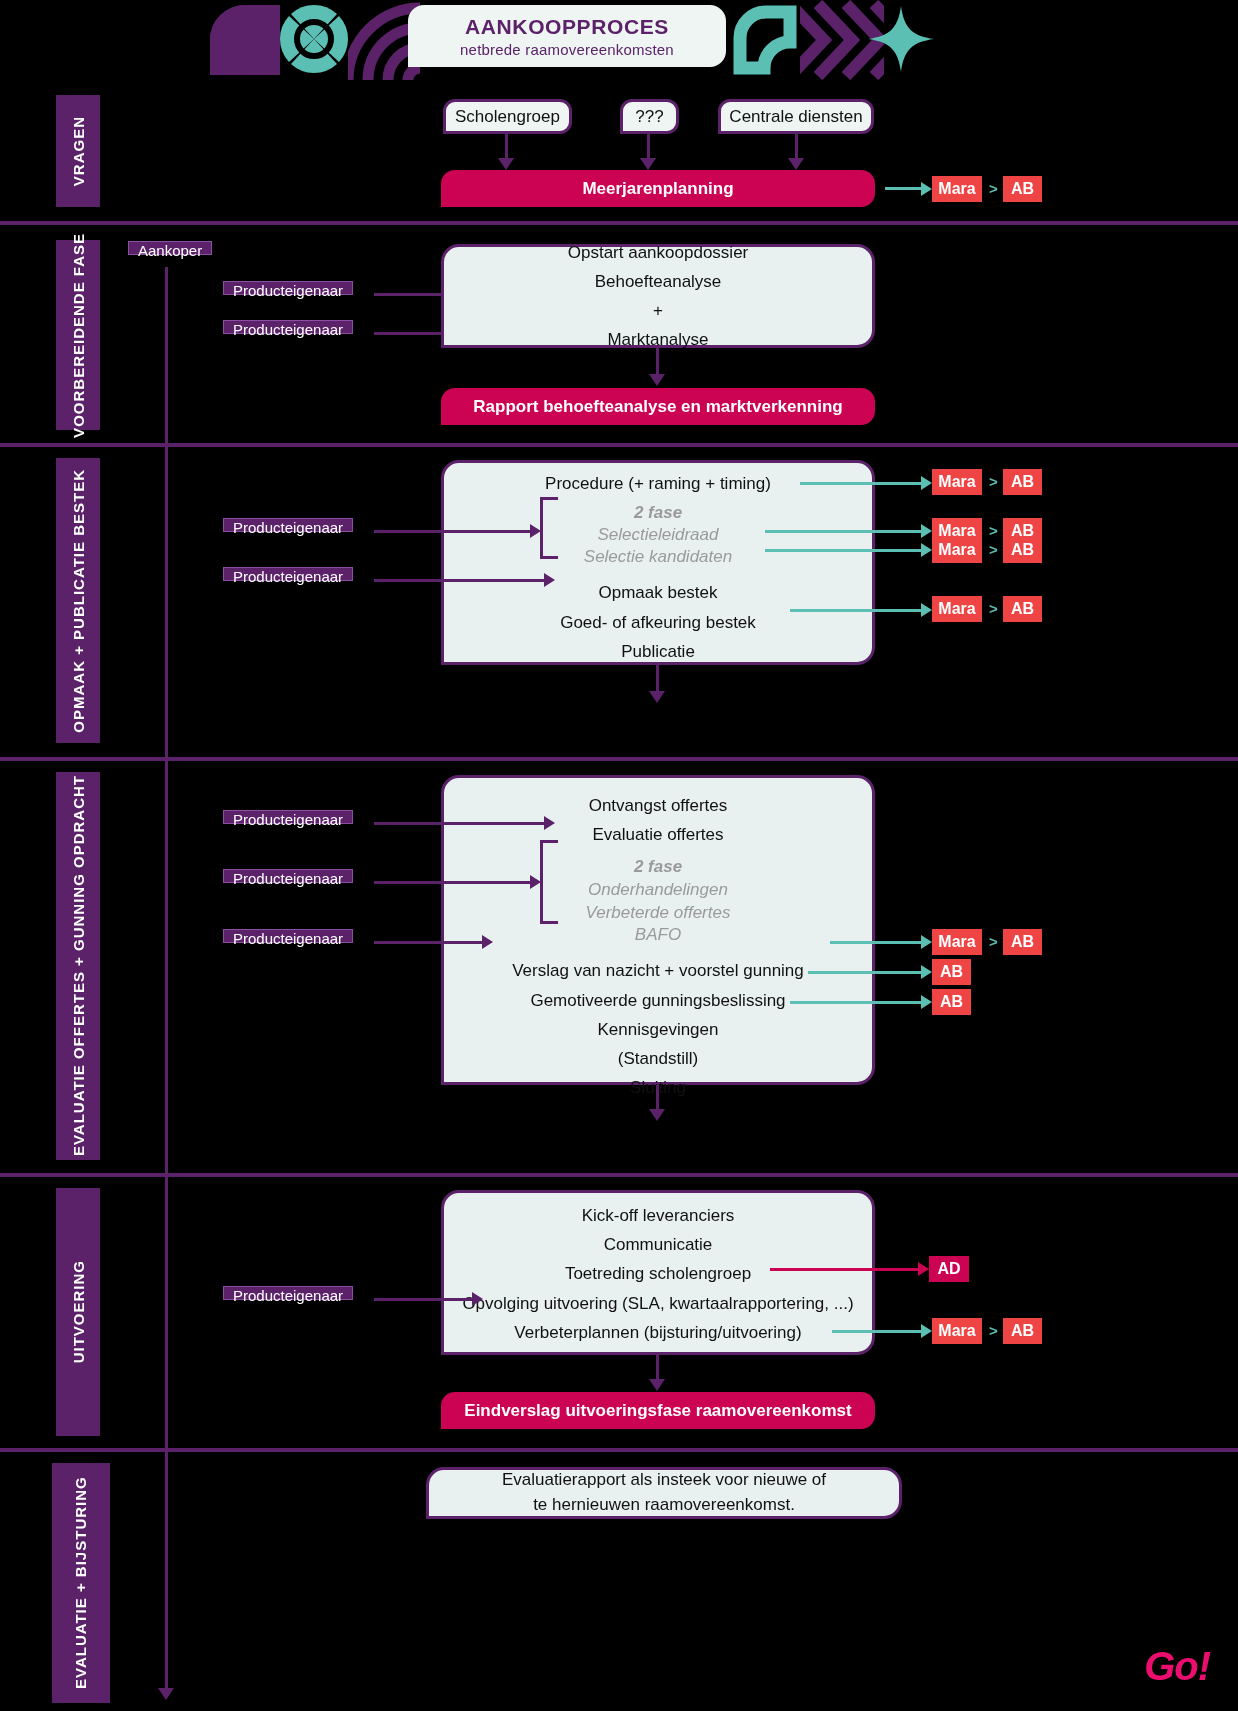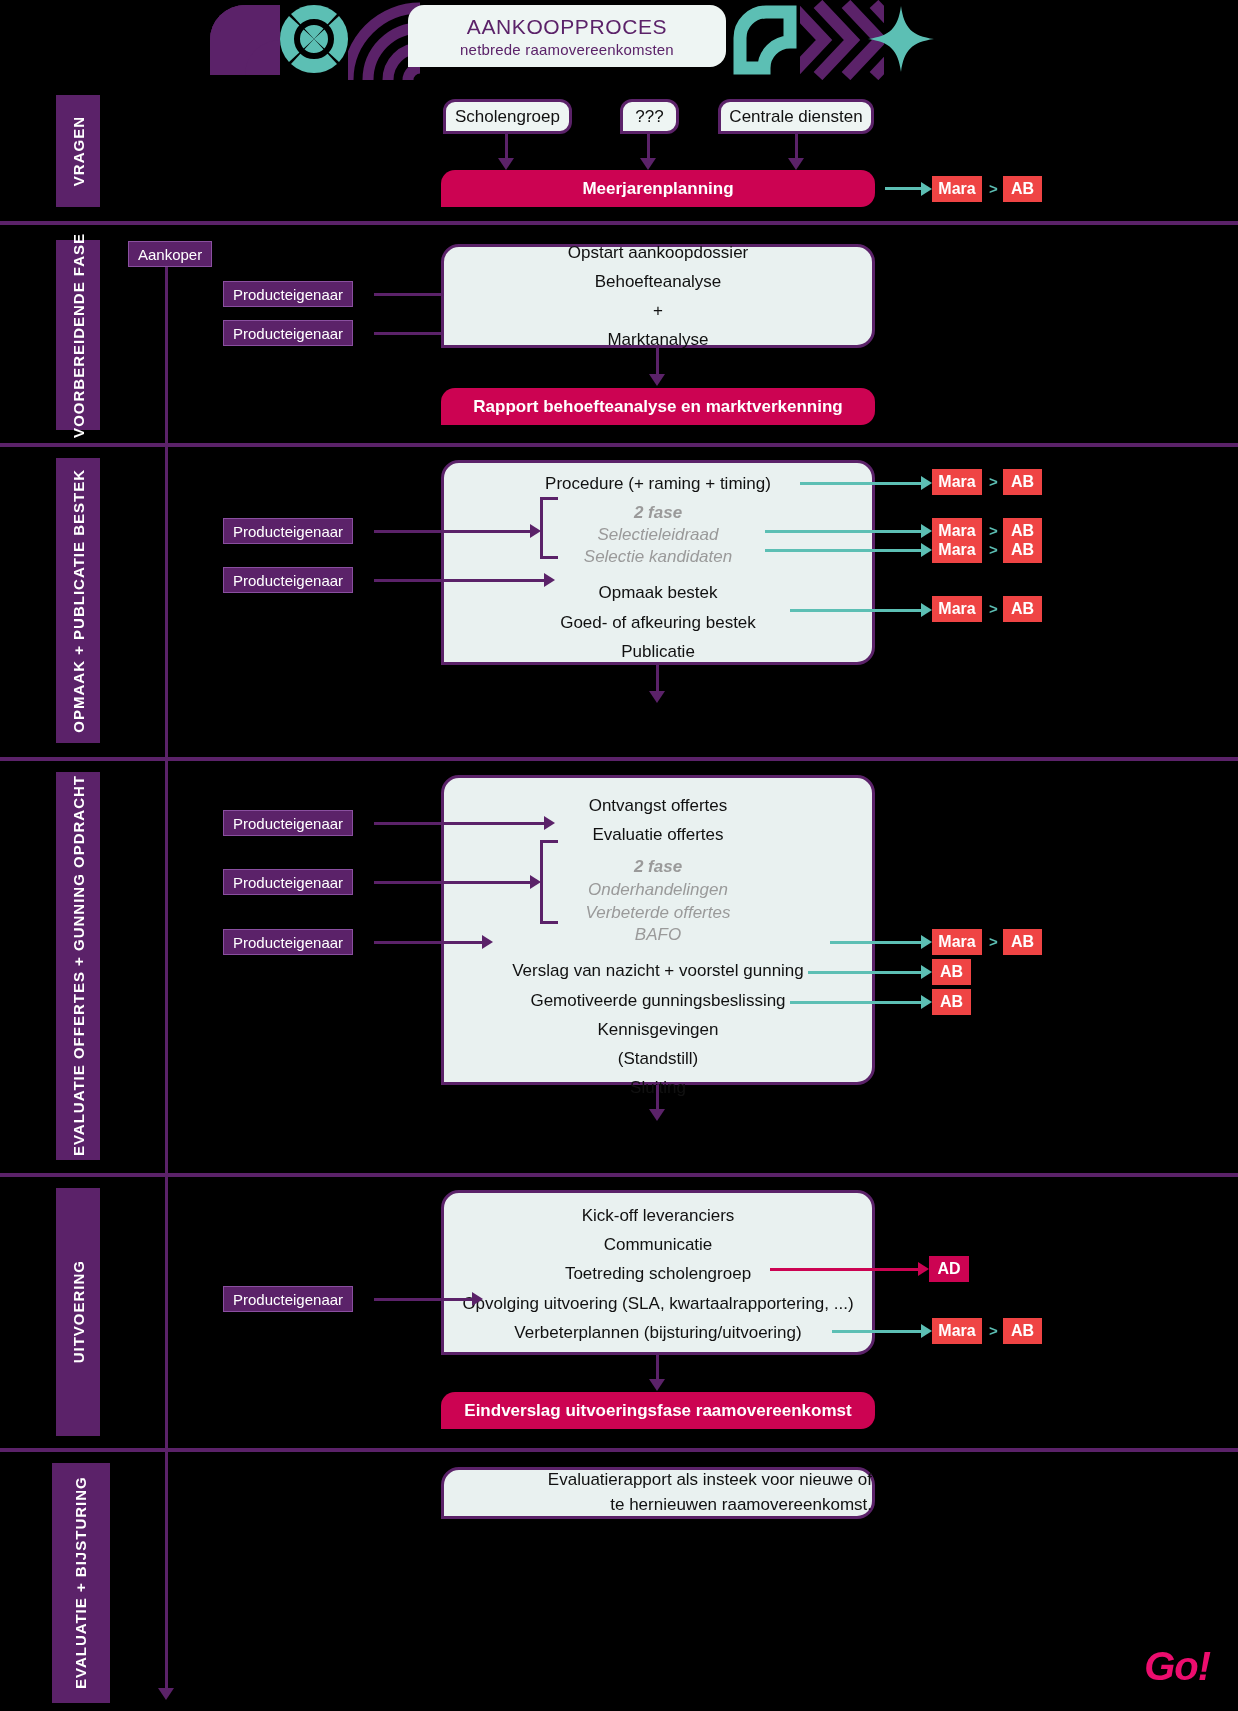--- a/index.html
+++ b/index.html
@@ -15,21 +15,21 @@
   .header { position: absolute; left: 0; top: 0; width: 1238px; height: 80px; }
   .hdr-deco { position: absolute; }
 
   .hdr-title-box {
     position: absolute; left: 408px; top: 5px; width: 318px; height: 62px;
     background: #eef5f3;
     border-radius: 16px 16px 16px 0;
     display: flex; flex-direction: column; align-items: center; justify-content: center;
     z-index: 5;
   }
-  .hdr-title1 { color: #5b2269; font-weight: normal; font-size: 21px; letter-spacing: .6px; }
+  .hdr-title1 { color: #5b2269; font-weight: bold; font-size: 21px; letter-spacing: .6px; }
   .hdr-title2 { color: #5b2269; font-weight: normal; font-size: 15px; letter-spacing: .2px; margin-top: 2px; }
 
   
   .divider { position: absolute; left: 0; width: 1238px; height: 4px; background: #5b2269; }
 
   
   .phase {
     position: absolute; left: 56px; width: 44px;
     background: #5b2269;
     color: #ffffff; font-weight: bold; letter-spacing: 1px;
@@ -37,25 +37,25 @@
     text-align: center;
   }
   .phase span {
     writing-mode: vertical-rl; transform: rotate(180deg);
     white-space: nowrap; font-size: 15px;
   }
   .phase.two span { white-space: normal; line-height: 1.35; }
 
   
   .actor {
-    position: absolute; height: 26px;
+    position: absolute; height: 14px;
     background: #5b2269; color: #ffffff;
     border: 1px solid #8a4fa0;
     font-size: 15px;
-    display: flex; align-items: center; padding: 0 9px;
+    display: flex; align-items: flex-start; padding: 0 9px;
     white-space: nowrap;
   }
 
   
   .pbox {
     position: absolute;
     background: #e9f1f0;
     border: 3px solid #5b2269;
     border-radius: 18px 18px 18px 0;
     display: flex; flex-direction: column; align-items: center; justify-content: center;
@@ -420,20 +420,20 @@
   <div class="badge" style="left:1003px;top:1318px;width:39px;">
     <span>AB</span>
     </div>
 
   <div class="vline" style="left:656px;top:1355px;height:26px;"></div>
   <div class="arrow-d" style="left:649px;top:1379px;"></div>
   <div class="mbar" style="left:441px;top:1392px;width:434px;height:37px;">
     <span>Eindverslag uitvoeringsfase raamovereenkomst</span>
     </div>
 
-  <div class="pbox" style="left:441px;top:1467px;width:434px;height:52px;align-items:flex-end;">
+  <div class="pbox" style="left:426px;top:1467px;width:476px;height:52px;">
     <div class="ln" style="line-height:1.45;">Evaluatierapport als insteek voor nieuwe of</div>
     <div class="ln" style="line-height:1.45;">te hernieuwen raamovereenkomst.</div>
   </div>
 
   <div class="golog">Go!</div>
 
 </div>
 
 </body></html>

